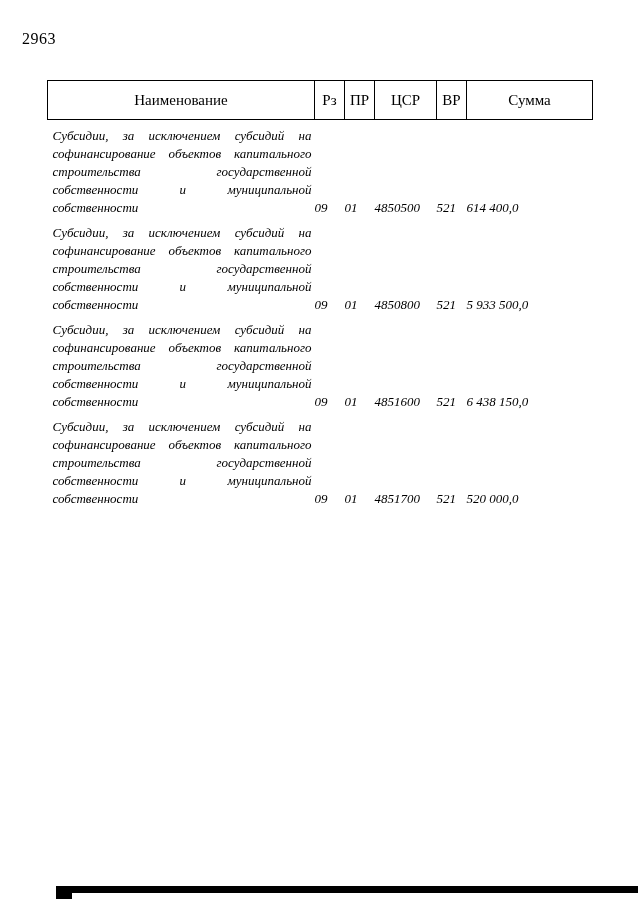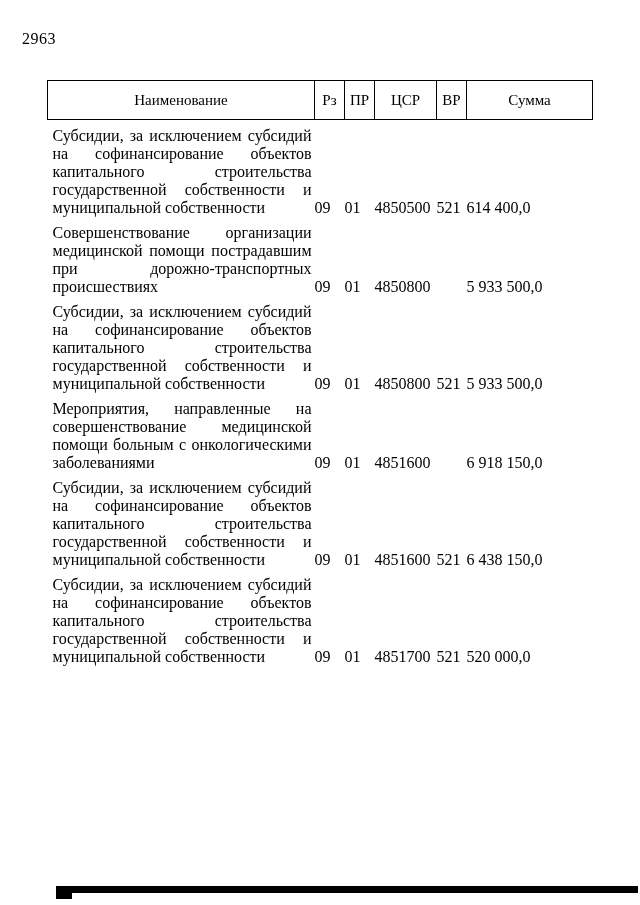--- a/index.html
+++ b/index.html
@@ -41,22 +41,23 @@
     font-weight: normal;
     font-size: 15px;
     height: 38px;
     text-align: center;
     vertical-align: middle;
     padding: 0 2px;
   }
   tbody td {
     vertical-align: bottom;
     padding: 7px 0 0 0;
-    font-size: 16px;
+    font-size: 13px;
     line-height: 18px;
+    font-style: italic;
   }
   td.c-name {
     text-align: justify;
     padding-left: 5px;
     padding-right: 3px;
     hyphens: none;
   }
   td.c-rz, td.c-pr, td.c-csr, td.c-vr {
     white-space: nowrap;
   }
@@ -111,46 +112,30 @@
     <tbody>
   <tr>
     <td class="c-name">Субсидии, за исключением субсидий на софинансирование объектов капитального строительства государственной собственности и муниципальной собственности</td>
     <td class="c-rz">09</td>
     <td class="c-pr">01</td>
     <td class="c-csr">4850500</td>
     <td class="c-vr">521</td>
     <td class="c-summa">614 400,0</td>
   </tr>
 
-  <tr>
-    <td class="c-name">Совершенствование организации медицинской помощи пострадавшим при дорожно-транспортных происшествиях</td>
-    <td class="c-rz">09</td>
-    <td class="c-pr">01</td>
-    <td class="c-csr">4850800</td>
-    <td class="c-vr"></td>
-    <td class="c-summa">5 933 500,0</td>
-  </tr>
 
   <tr>
     <td class="c-name">Субсидии, за исключением субсидий на софинансирование объектов капитального строительства государственной собственности и муниципальной собственности</td>
     <td class="c-rz">09</td>
     <td class="c-pr">01</td>
     <td class="c-csr">4850800</td>
     <td class="c-vr">521</td>
     <td class="c-summa">5 933 500,0</td>
   </tr>
 
-  <tr>
-    <td class="c-name">Мероприятия, направленные на совершенствование медицинской помощи больным с онкологическими заболеваниями</td>
-    <td class="c-rz">09</td>
-    <td class="c-pr">01</td>
-    <td class="c-csr">4851600</td>
-    <td class="c-vr"></td>
-    <td class="c-summa">6 918 150,0</td>
-  </tr>
 
   <tr>
     <td class="c-name">Субсидии, за исключением субсидий на софинансирование объектов капитального строительства государственной собственности и муниципальной собственности</td>
     <td class="c-rz">09</td>
     <td class="c-pr">01</td>
     <td class="c-csr">4851600</td>
     <td class="c-vr">521</td>
     <td class="c-summa">6 438 150,0</td>
   </tr>
 

